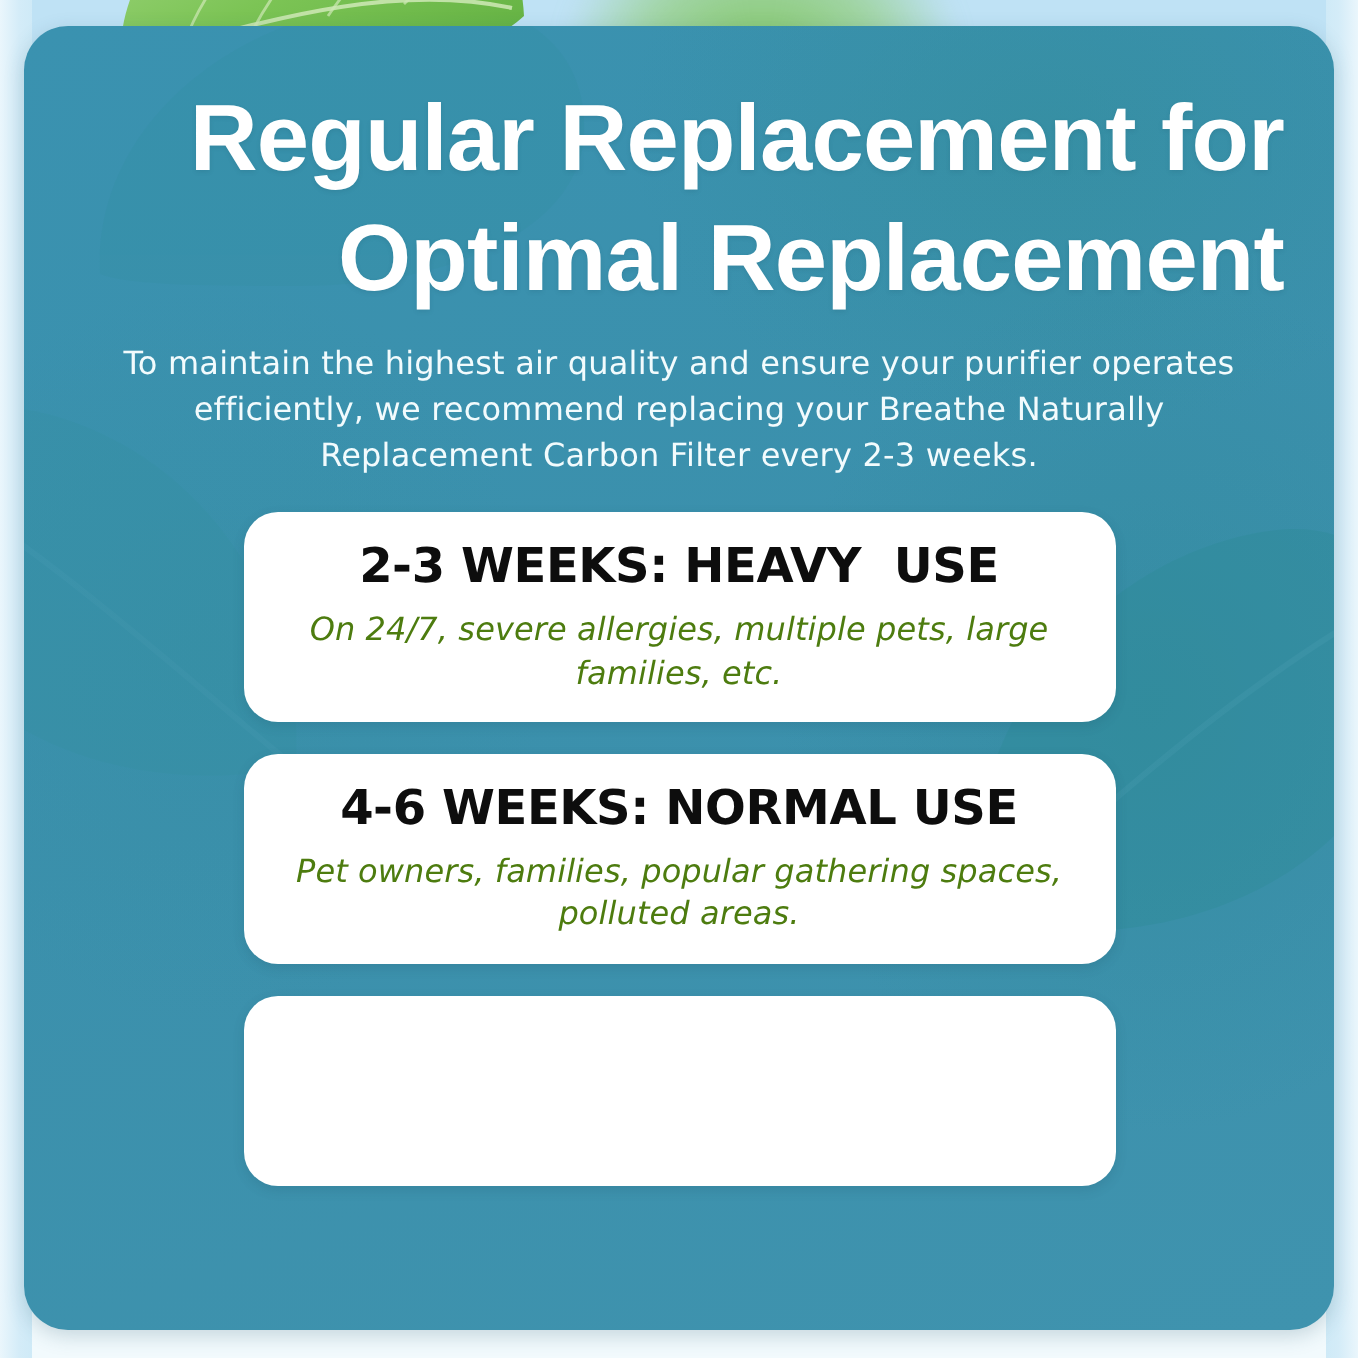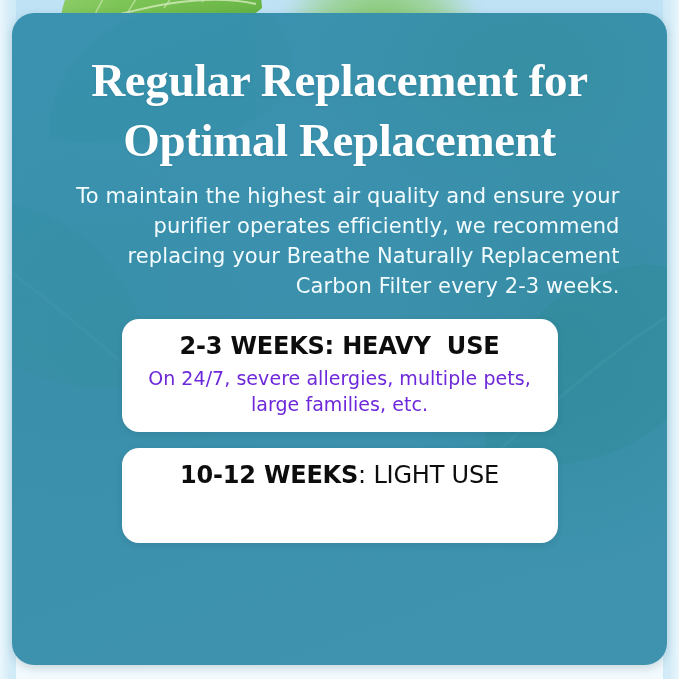--- a/index.html
+++ b/index.html
@@ -84,39 +84,39 @@
   .panel-leaf.t1 { left: 34px; top: -18px; width: 250px; height: 150px; opacity: .14; }
 
   
   .content {
     position: absolute;
     left: 0; top: 0;
     width: 655px; height: 652px;
   }
 
   .title {
-    margin: 12px;
+    margin: 1px;
     padding: 25px 24px 0 24px;
     color: #ffffff;
-    text-align: center;
-    font-family: Liberation Serif, serif;
+    text-align: right;
+    font-family: Liberation Sans, sans-serif;
     font-weight: 700;
     font-size: 47px;
     line-height: 1.28;
     letter-spacing: -0.4px;
     text-shadow: 0 1px 2px rgba(35,90,110,.18);
   }
   .title .line2 { display: block; }
 
   .subtitle {
     margin: 12px auto 0 auto;
     width: 560px;
     color: #f2fbfd;
-    text-align: right;
-    font-size: 21px;
+    text-align: center;
+    font-size: 16px;
     line-height: 1.42;
     letter-spacing: .1px;
   }
 
   .cards {
     margin-top: 17px;
     display: flex;
     flex-direction: column;
     align-items: center;
     gap: 16px;
@@ -126,42 +126,43 @@
     width: 436px;
     min-height: 95px;
     box-sizing: border-box;
     background: #ffffff;
     border-radius: 17px;
     padding: 13px 22px 14px 22px;
     text-align: center;
     box-shadow: 0 2px 6px rgba(25,70,90,.16);
     display: flex;
     flex-direction: column;
-    justify-content: space-between;
+    justify-content: center;
   }
 
   .card-heading {
     margin: 0;
     color: #0d0d0d;
     font-size: 24px;
     line-height: 1.18;
     font-weight: 700;
     letter-spacing: -0.2px;
     white-space: pre;
   }
   .card-heading .light {
     font-weight: 400;
   }
 
   .card-body {
     margin: 6px 0 0 0;
-    color: #6d28d9;
-    font-size: 19px;
+    color: #4d7c0f;
+    font-size: 16px;
     line-height: 1.36;
     letter-spacing: .05px;
+    font-style: italic;
   }
 </style>
 </head>
 <body>
 
 <div id="stage">
 
   <div class="bg-sky"></div>
   <div class="bg-bottom"></div>
   <div class="bg-left"></div>
@@ -211,22 +212,25 @@
 
       <p class="subtitle">To maintain the highest air quality and ensure your purifier operates efficiently, we recommend replacing your Breathe Naturally Replacement Carbon Filter every 2-3 weeks.</p>
 
       <div class="cards">
 
         <div class="card">
           <h2 class="card-heading"><span>2-3 WEEKS: HEAVY  USE</span><span class="light"></span></h2>
           <p class="card-body">On 24/7, severe allergies, multiple pets, large families, etc.</p>
         </div>
 
-
         <div class="card">
-          <h2 class="card-heading"><span>10-12 WEEKS</span><span class="light">: LIGHT USE</span></h2>
+          <h2 class="card-heading"><span>4-6 WEEKS: NORMAL USE</span><span class="light"></span></h2>
+          <p class="card-body">Pet owners, families, popular gathering spaces, polluted areas.</p>
+        </div>
+
+        <div class="card">
         </div>
 
       </div>
 
     </div>
   </div>
 </div>
 
 </body></html>

